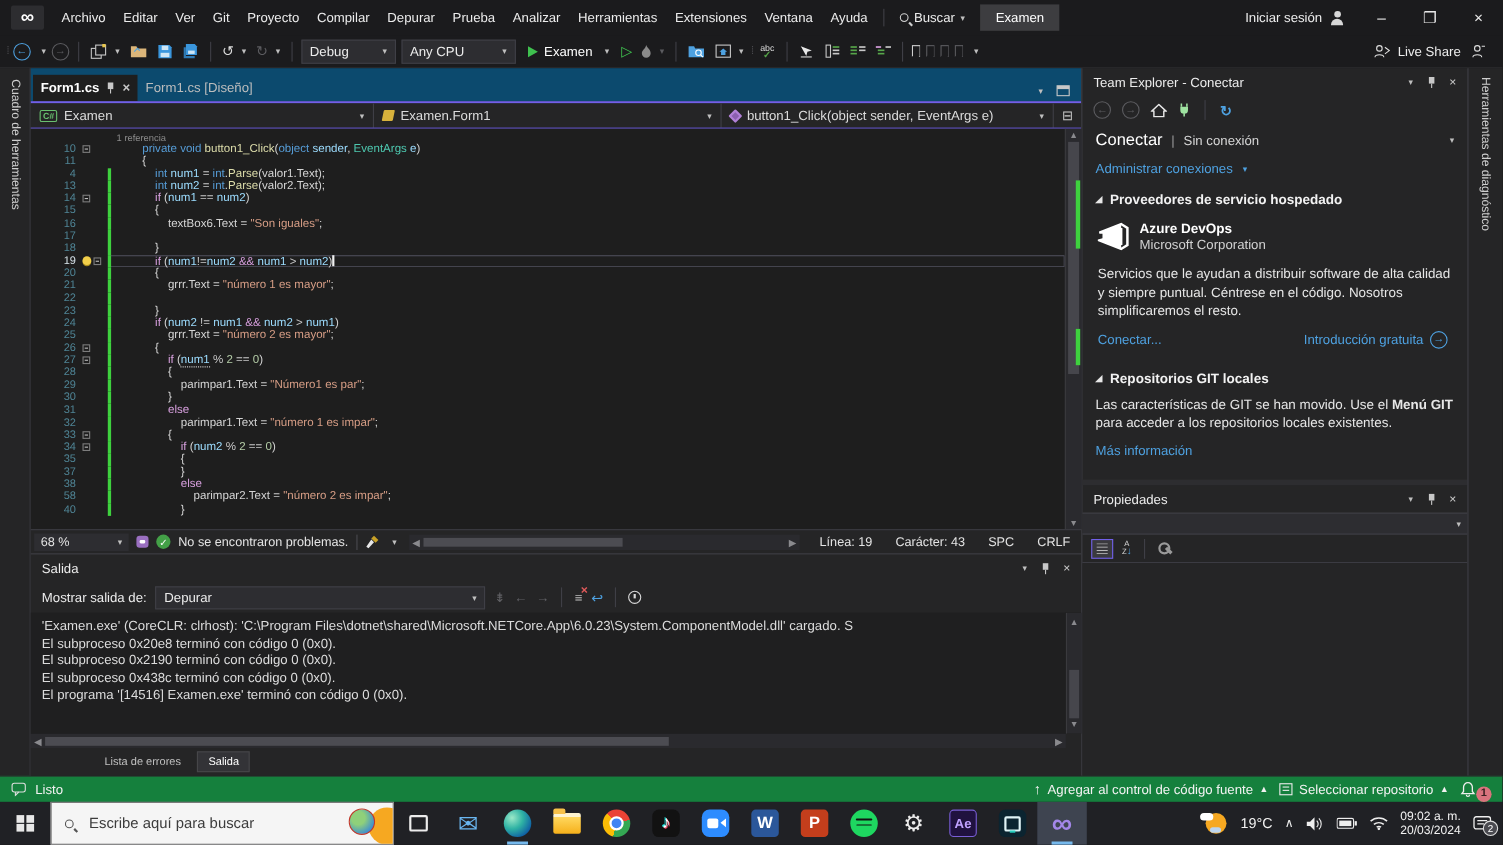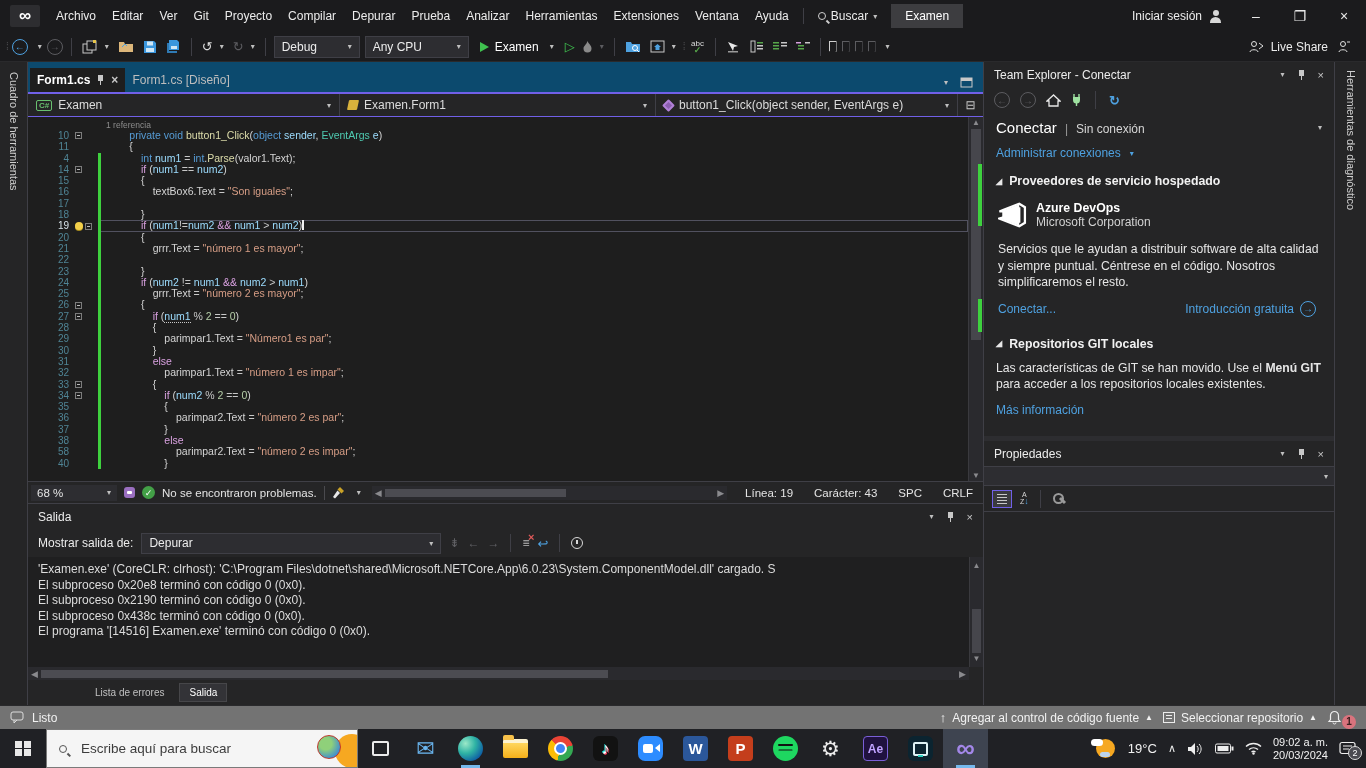--- a/index.html
+++ b/index.html
@@ -149,21 +149,21 @@
 .caticon{width:20px;height:18px;border:1px solid #7160e8;background:#3a3a3e;display:flex;align-items:center;justify-content:center}
 .caticon i{width:10px;height:10px;background:
  linear-gradient(#c8c8c8 1px,transparent 1px) 0 0/10px 3px}
 .azsort{font-size:7px;color:#d8d8d8;line-height:6px;text-align:center}
 .azsort b{color:#4ea1e0;font-size:9px}
 .wrench{width:14px;height:14px;position:relative}
 .wrench::before{content:"";position:absolute;left:1px;top:1px;width:7px;height:7px;border:2.5px solid #9a9a9a;border-radius:50%}
 .wrench::after{content:"";position:absolute;left:7px;top:7px;width:7px;height:3px;background:#9a9a9a;transform:rotate(45deg)}
 #prop-empty{flex:1;background:#252526}
 
-#statusbar{height:24px;background:#737373;border-top:1px solid #2a2a2c;display:flex;align-items:center;padding:0 10px;gap:8px;color:#f2f2f2;font-size:12px}
+#statusbar{height:24px;background:#15803d;border-top:1px solid #2a2a2c;display:flex;align-items:center;padding:0 10px;gap:8px;color:#f2f2f2;font-size:12px}
 #sb-right{margin-left:auto;display:flex;align-items:center;gap:10px}
 .sb-item{display:flex;align-items:center;gap:6px;white-space:nowrap}
 .tri-up{font-size:8px}
 .repoic{width:12px;height:11px;border:1px solid #ececec;position:relative}
 .repoic::after{content:"";position:absolute;left:2px;top:2px;right:2px;height:1px;background:#ececec;box-shadow:0 3px 0 #ececec}
 .badge{min-width:14px;height:14px;border-radius:50%;background:#d9737d;color:#3a2020;font-size:10px;font-weight:bold;display:inline-flex;align-items:center;justify-content:center;margin-left:-6px;margin-top:8px}
 
 #taskbar{height:39px;background:#202125;display:flex;align-items:stretch}
 #start-btn{width:46px;display:flex;align-items:center;justify-content:center}
 .winlogo{width:16px;height:16px;display:grid;grid-template-columns:7px 7px;grid-template-rows:7px 7px;gap:1.5px}
@@ -441,20 +441,28 @@
             </div>
             <div class="cl-row">
               <span class="cl-num">4</span>
               <span class="cl-marks"></span>
               <span class="cl-body">
                 <i class="gbar"></i>
                 <span class="cl-code"><span class="tk-p">            </span><span class="tk-k">int</span><span class="tk-p"> </span><span class="tk-v">num1</span><span class="tk-o"> = </span><span class="tk-k">int</span><span class="tk-p">.</span><span class="tk-m">Parse</span><span class="tk-p">(valor1.Text);</span></span>
               </span>
             </div>
             <div class="cl-row">
+              <span class="cl-num">13</span>
+              <span class="cl-marks"></span>
+              <span class="cl-body">
+                <i class="gbar"></i>
+                <span class="cl-code"><span class="tk-p">            </span><span class="tk-k">int</span><span class="tk-p"> </span><span class="tk-v">num2</span><span class="tk-o"> = </span><span class="tk-k">int</span><span class="tk-p">.</span><span class="tk-m">Parse</span><span class="tk-p">(valor2.Text);</span></span>
+              </span>
+            </div>
+            <div class="cl-row">
               <span class="cl-num">14</span>
               <span class="cl-marks">
                 <i class="obox"></i>
               </span>
               <span class="cl-body">
                 <i class="gbar"></i>
                 <span class="cl-code"><span class="tk-p">            </span><span class="tk-c">if</span><span class="tk-p"> (</span><span class="tk-v">num1</span><span class="tk-o"> == </span><span class="tk-v">num2</span><span class="tk-p">)</span></span>
               </span>
             </div>
             <div class="cl-row">
@@ -627,28 +635,20 @@
                 <i class="gbar"></i>
                 <span class="cl-code"><span class="tk-p">                    </span><span class="tk-c">if</span><span class="tk-p"> (</span><span class="tk-v">num2</span><span class="tk-o"> % </span><span class="tk-u">2</span><span class="tk-o"> == </span><span class="tk-u">0</span><span class="tk-p">)</span></span>
               </span>
             </div>
             <div class="cl-row">
               <span class="cl-num">35</span>
               <span class="cl-marks"></span>
               <span class="cl-body">
                 <i class="gbar"></i>
                 <span class="cl-code"><span class="tk-p">                    {</span></span>
-              </span>
-            </div>
-            <div class="cl-row">
-              <span class="cl-num">36</span>
-              <span class="cl-marks"></span>
-              <span class="cl-body">
-                <i class="gbar"></i>
-                <span class="cl-code"><span class="tk-p">                        parimpar2.Text</span><span class="tk-o"> = </span><span class="tk-s">"número 2 es par"</span><span class="tk-p">;</span></span>
               </span>
             </div>
             <div class="cl-row">
               <span class="cl-num">37</span>
               <span class="cl-marks"></span>
               <span class="cl-body">
                 <i class="gbar"></i>
                 <span class="cl-code"><span class="tk-p">                    }</span></span>
               </span>
             </div>

